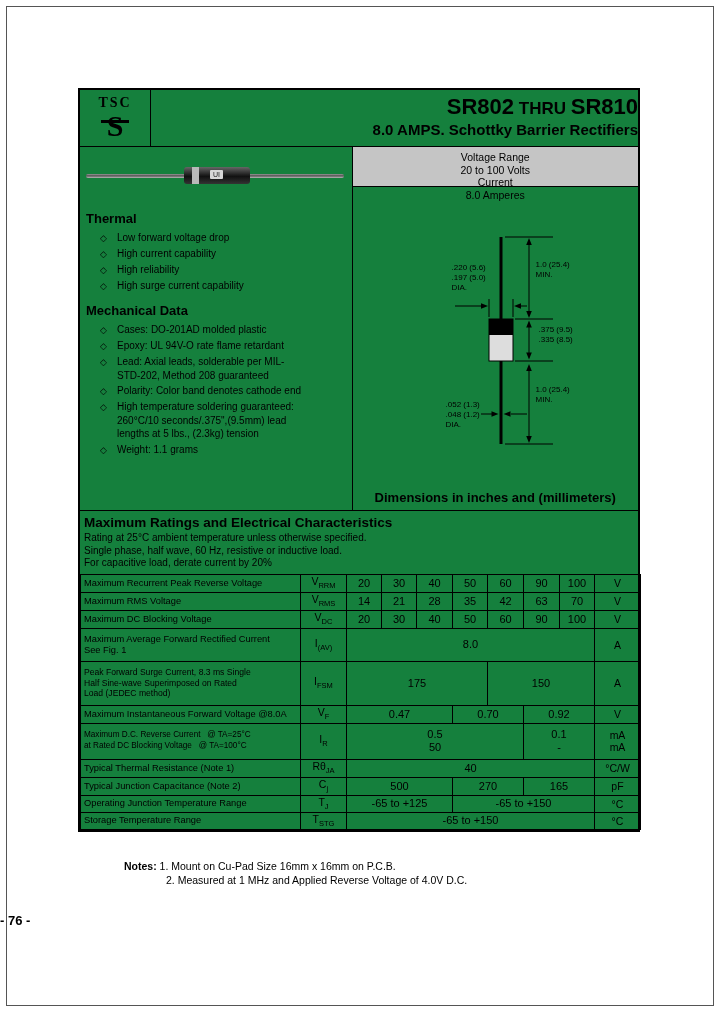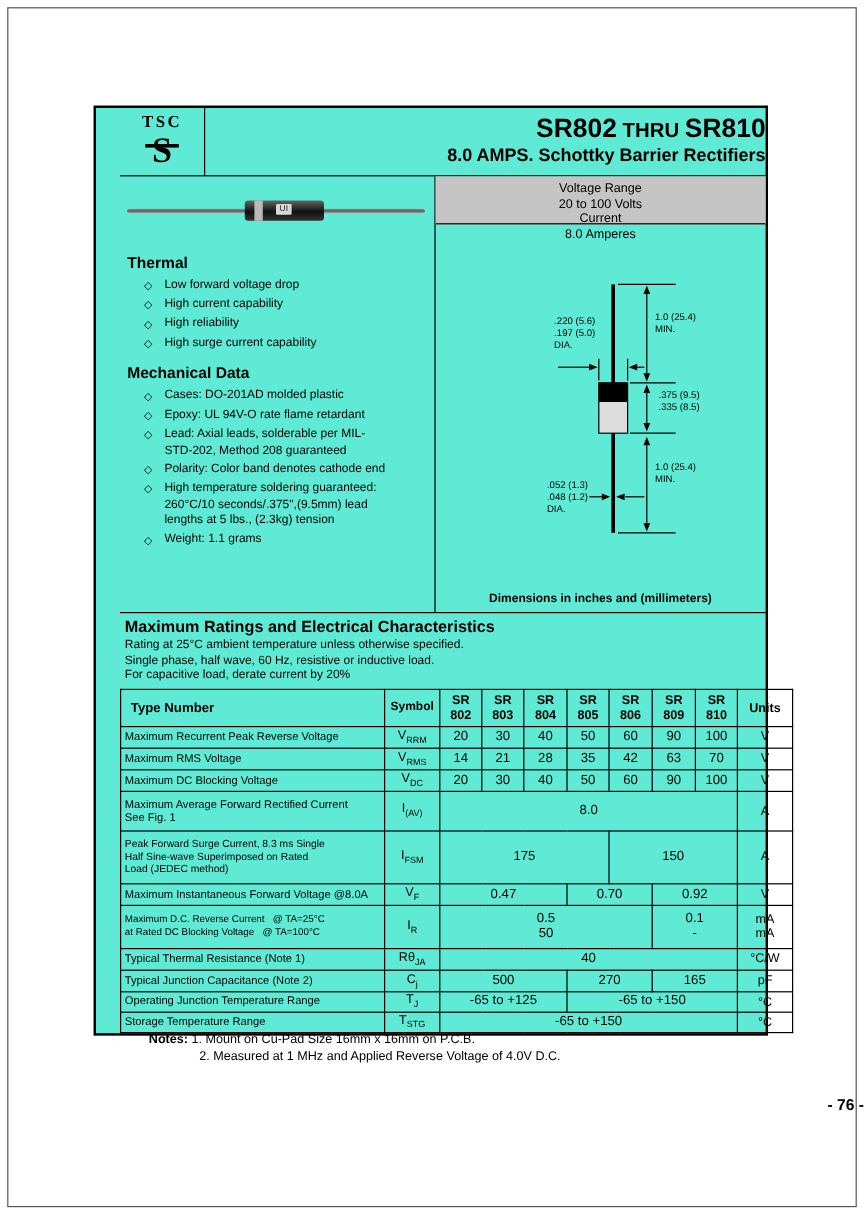--- a/index.html
+++ b/index.html
@@ -1,20 +1,20 @@
 <!DOCTYPE html>
 <html><head>
 <meta charset="utf-8">
 <style>
   * { margin:0; padding:0; box-sizing:border-box; }
   html,body { width:720px; height:1012px; background:#fff; color:#000;
     font-family:"Liberation Sans", sans-serif; position:relative; }
   .sheet { position:absolute; inset:6px; border:1px solid #555; }
 
-  .doc { position:absolute; left:78px; top:88px; width:562px; border:2px solid #000; background:#5eead4;padding-left:20px; }
+  .doc { position:absolute; left:78px; top:88px; width:562px; border:2px solid #000; background:#15803d; }
 
   
   .hdr { display:flex; height:57px; border-bottom:1px solid #000; }
   .logo { width:71px; border-right:1px solid #000; position:relative; text-align:center; }
   .logo .tsc { font-family:"Liberation Serif", serif; font-weight:bold; font-size:14px; letter-spacing:2px; margin-top:5px; }
   .logo .mark { position:relative; font-family:"Liberation Serif", serif; font-weight:bold; font-size:30px; line-height:30px; display:inline-block; }
   .logo .mark::after { content:""; position:absolute; left:-6px; right:-6px; top:9px; height:3px; background:#000; }
   .titles { flex:1; text-align:right; padding-top:4px; }
   .t-main { font-size:22px; font-weight:bold; }
   .t-thru { font-size:17px; font-weight:bold; }
@@ -42,21 +42,21 @@
   .li { display:flex; padding-left:14px; margin-bottom:2px; }
   .blt { width:17px; font-size:9px; line-height:14px; flex:0 0 17px; }
   .txt { flex:1; font-size:10px; line-height:13.6px; }
   .pre { white-space:pre-line; }
 
   
   .diagram { flex:1; position:relative; }
   .pkg-name { position:absolute; top:5px; left:0; right:0; text-align:center; }
   .pkg-name span { font-weight:bold; font-size:11.5px; border-bottom:1px solid #000; padding:0 6px 1px; }
   .dim { position:absolute; font-size:8px; line-height:10px; white-space:pre-line; }
-  .dim-footer { position:absolute; bottom:5px; left:0; right:0; text-align:center; font-size:10px; font-weight:bold; }
+  .dim-footer { position:absolute; bottom:5px; left:0; right:0; text-align:center; font-size:13px; font-weight:bold; }
   svg.draw { position:absolute; inset:0; }
 
   
   .ratings { padding:4px 4px 4px 4px; }
   .ratings h2 { font-size:13.5px; font-weight:bold; margin-bottom:2px; }
   .ratings div { font-size:10px; line-height:12.5px; }
 
   
   table { width:100%; border-collapse:collapse; table-layout:fixed; }
   td, th { border:1px solid #000; vertical-align:middle; overflow:hidden; }
@@ -70,21 +70,21 @@
   .param-xs { font-size:8.2px; }
   .sym { text-align:center; font-size:10.5px; }
   .sym sub { font-size:7.5px; }
   .val { text-align:center; font-size:11px; line-height:13px; }
   .unit { text-align:center; font-size:10.5px; line-height:12px; }
   .h31{height:31px} .h18{height:18px} .h33{height:33px} .h44{height:44px} .h36{height:36px} .h17{height:17px}
 
   .notes { position:absolute; left:82px; top:860px; width:560px; font-size:10.5px; line-height:13.5px;margin-left:42px; }
   .notes .lbl { font-weight:bold; }
   .notes .n2 { padding-left:42px; }
-  .pagenum { position:absolute; left:11px; right:0; top:913px; text-align:right; font-size:13px; font-weight:bold; }
+  .pagenum { position:absolute; left:0; right:0; top:913px; text-align:left; font-size:13px; font-weight:bold; }
 </style>
 </head>
 <body>
 
 <div class="sheet"></div>
 
 <div class="doc">
 
   <div class="hdr">
     <div class="logo">
@@ -236,39 +236,20 @@
       <col style="width:35px">
         <col style="width:35px">
         <col style="width:36px">
         <col style="width:35px">
       <col style="width:36px">
         <col style="width:36px">
         <col style="width:35px">
       <col style="width:46px">
     </colgroup>
     <tbody>
-        <tr class="h31">
-      <th class="param-h">Type Number</th>
-      <th class="sym-h">Symbol</th>
-      <th class="col-h pre">SR
-802</th>
-      <th class="col-h pre">SR
-803</th>
-      <th class="col-h pre">SR
-804</th>
-      <th class="col-h pre">SR
-805</th>
-      <th class="col-h pre">SR
-806</th>
-      <th class="col-h pre">SR
-809</th>
-      <th class="col-h pre">SR
-810</th>
-      <th class="unit-h">Units</th>
-    </tr>
     <tr class="h18">
       <td class="param">Maximum Recurrent Peak Reverse Voltage</td>
       <td class="sym"><span>V</span><sub>RRM</sub></td>
       <td class="val">20</td>
       <td class="val">30</td>
       <td class="val">40</td>
       <td class="val">50</td>
       <td class="val">60</td>
       <td class="val">90</td>
       <td class="val">100</td>

